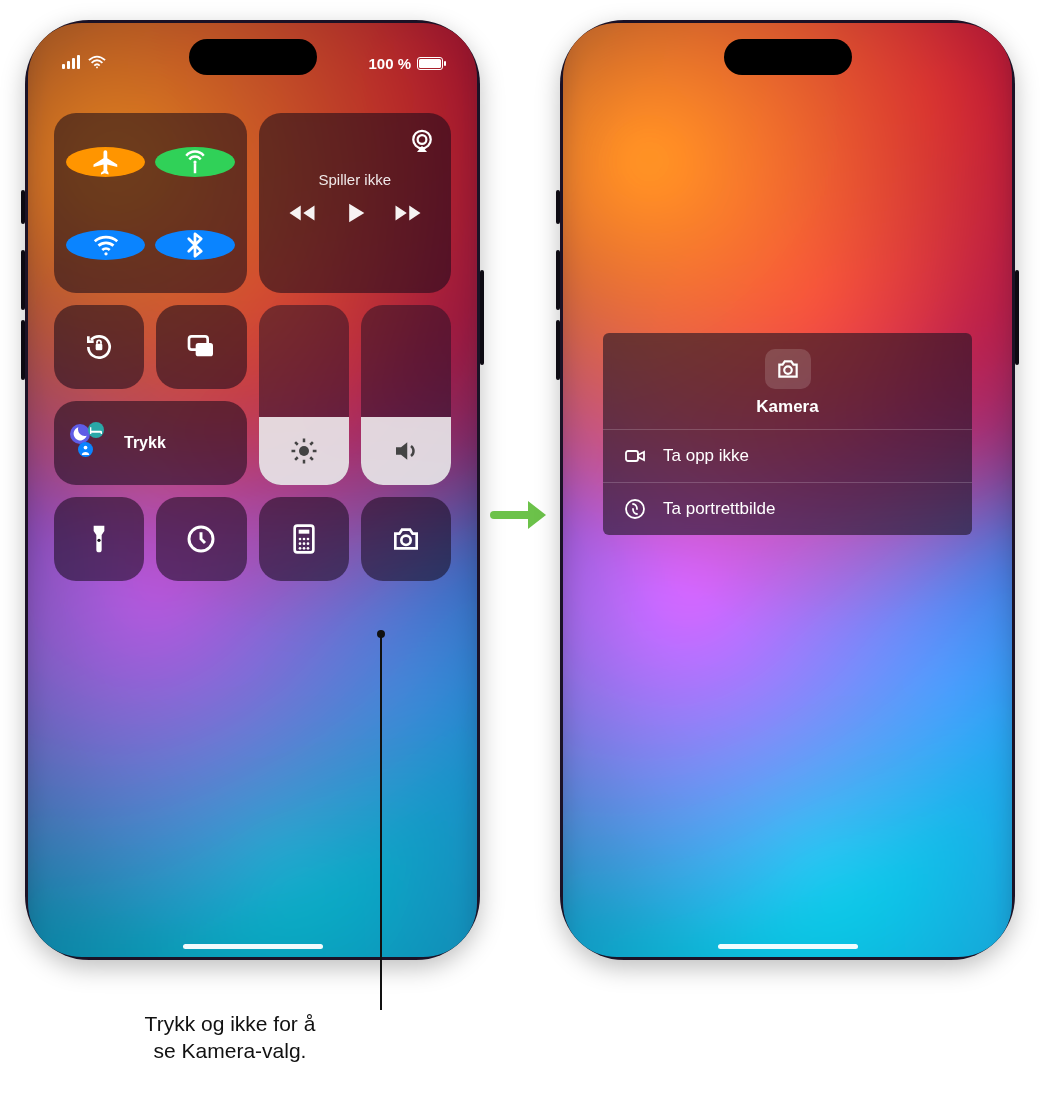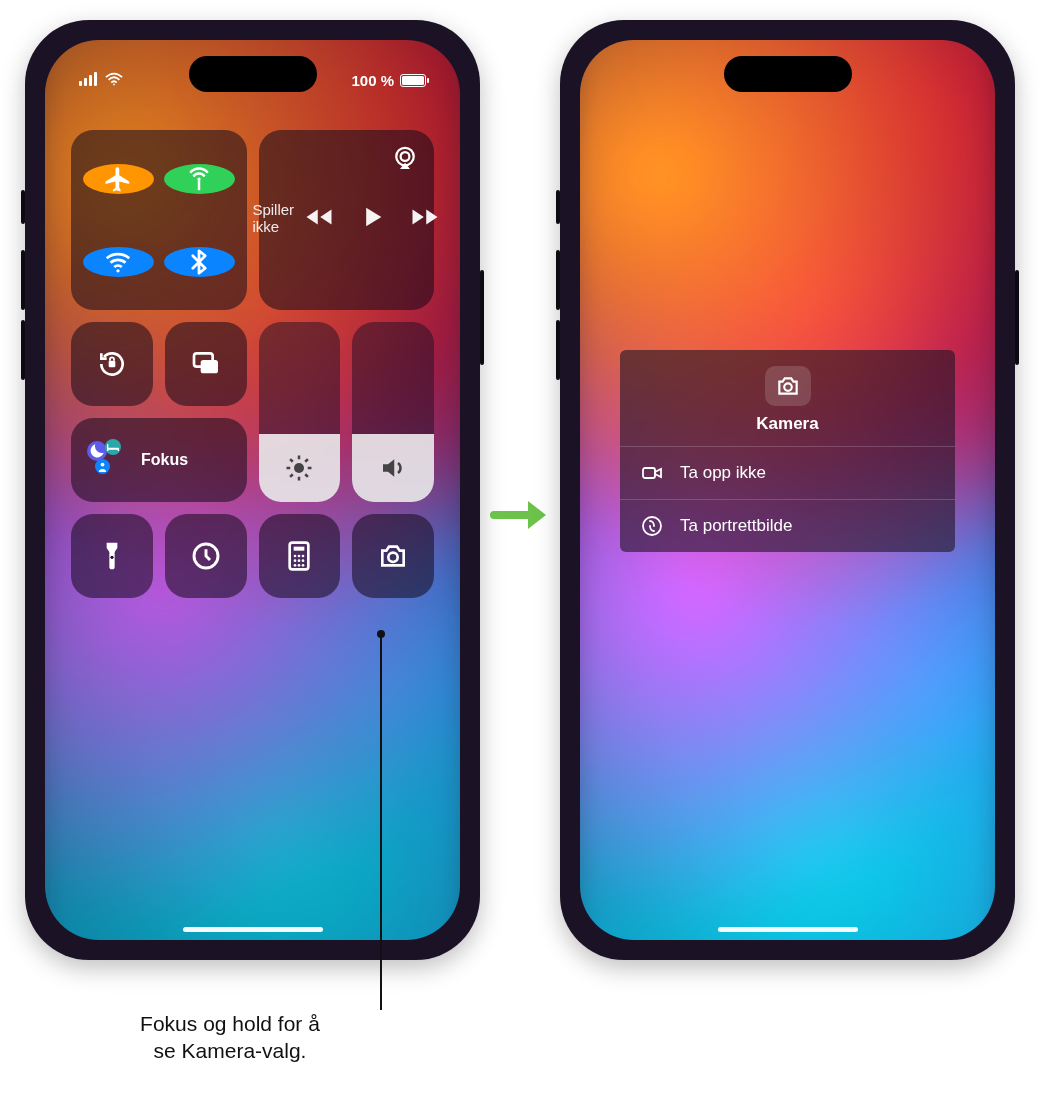--- a/index.html
+++ b/index.html
@@ -13,21 +13,21 @@
   }
 
   
   .phone {
     position: absolute;
     width: 455px;
     height: 940px;
     border-radius: 64px;
     background: #1b1226;
     box-shadow: 0 8px 24px rgba(0,0,0,0.25);
-    padding: 20px;
+    padding: 3px;
   }
   .phone-left { left: 25px; top: 20px; }
   .phone-right { left: 560px; top: 20px; }
 
   .phone-inner {
     width: 100%; height: 100%;
     border-radius: 54px;
     overflow: hidden;
     position: relative;
   }
@@ -125,21 +125,21 @@
   .conn .chip{
     border-radius:50%;
     display:flex;align-items:center;justify-content:center;
   }
   .chip svg{width:28px;height:28px;}
   .chip-orange{background:#ff9500;}
   .chip-green{background:#30d158;}
   .chip-blue{background:#0a84ff;}
 
   
-  .media{flex-direction:row;gap:10px;font-size:15px;padding:12px 12px 16px;}
+  .media{flex-direction:column;gap:10px;font-size:15px;padding:12px 12px 16px;}
   .media .airplay{position:absolute;top:14px;right:14px;}
   .media-controls{display:flex;gap:24px;align-items:center;opacity:.95;}
   .media-controls svg{width:22px;height:22px;}
   .media-controls .play svg{width:28px;height:28px;}
   .media-label{opacity:.9;}
 
   
   .focus-tile{justify-content:flex-start;padding:0 16px;gap:12px;font-size:16px;font-weight:600;}
   .focus-dots{position:relative;width:42px;height:42px;}
   .fdot{position:absolute;border-radius:50%;display:flex;align-items:center;justify-content:center;}
@@ -363,21 +363,21 @@
                 <path d="M3 18V8h2v5h14a2 2 0 0 1 2 2v3h-2v-2H5v2z"></path>
               </svg>
             </span>
           <span class="fdot fd3">
               <svg viewBox="0 0 24 24" width="10" height="10" fill="#fff">
                 <circle cx="12" cy="8" r="3"></circle>
                 <path d="M6 20c0-3 3-5 6-5s6 2 6 5z"></path>
               </svg>
             </span>
         </div>
-        <span>Fokus</span>
+        <span>Trykk</span>
       </div>
 
       <div class="tile icon-only">
         <svg viewBox="0 0 24 24" fill="#fff">
             <path d="M8 2h8v4l-2 3v11a2 2 0 0 1-4 0V9L8 6z"></path>
             <circle cx="12" cy="13" r="1.2" fill="#1a1020"></circle>
           </svg>
       </div>
       <div class="tile icon-only">
         <svg viewBox="0 0 24 24" fill="none" stroke="#fff" stroke-width="2.2">
@@ -456,15 +456,15 @@
         <span>Ta portrettbilde</span>
       </div>
     </div>
 
     <div class="home-indicator"></div>
   </div>
 </div>
 
 <div class="leader"></div>
 <div class="callout">
-  <span>Fokus og hold for å</span><br>
+  <span>Trykk og ikke for å</span><br>
   <span>se Kamera-valg.</span>
 </div>
 
 </body></html>

